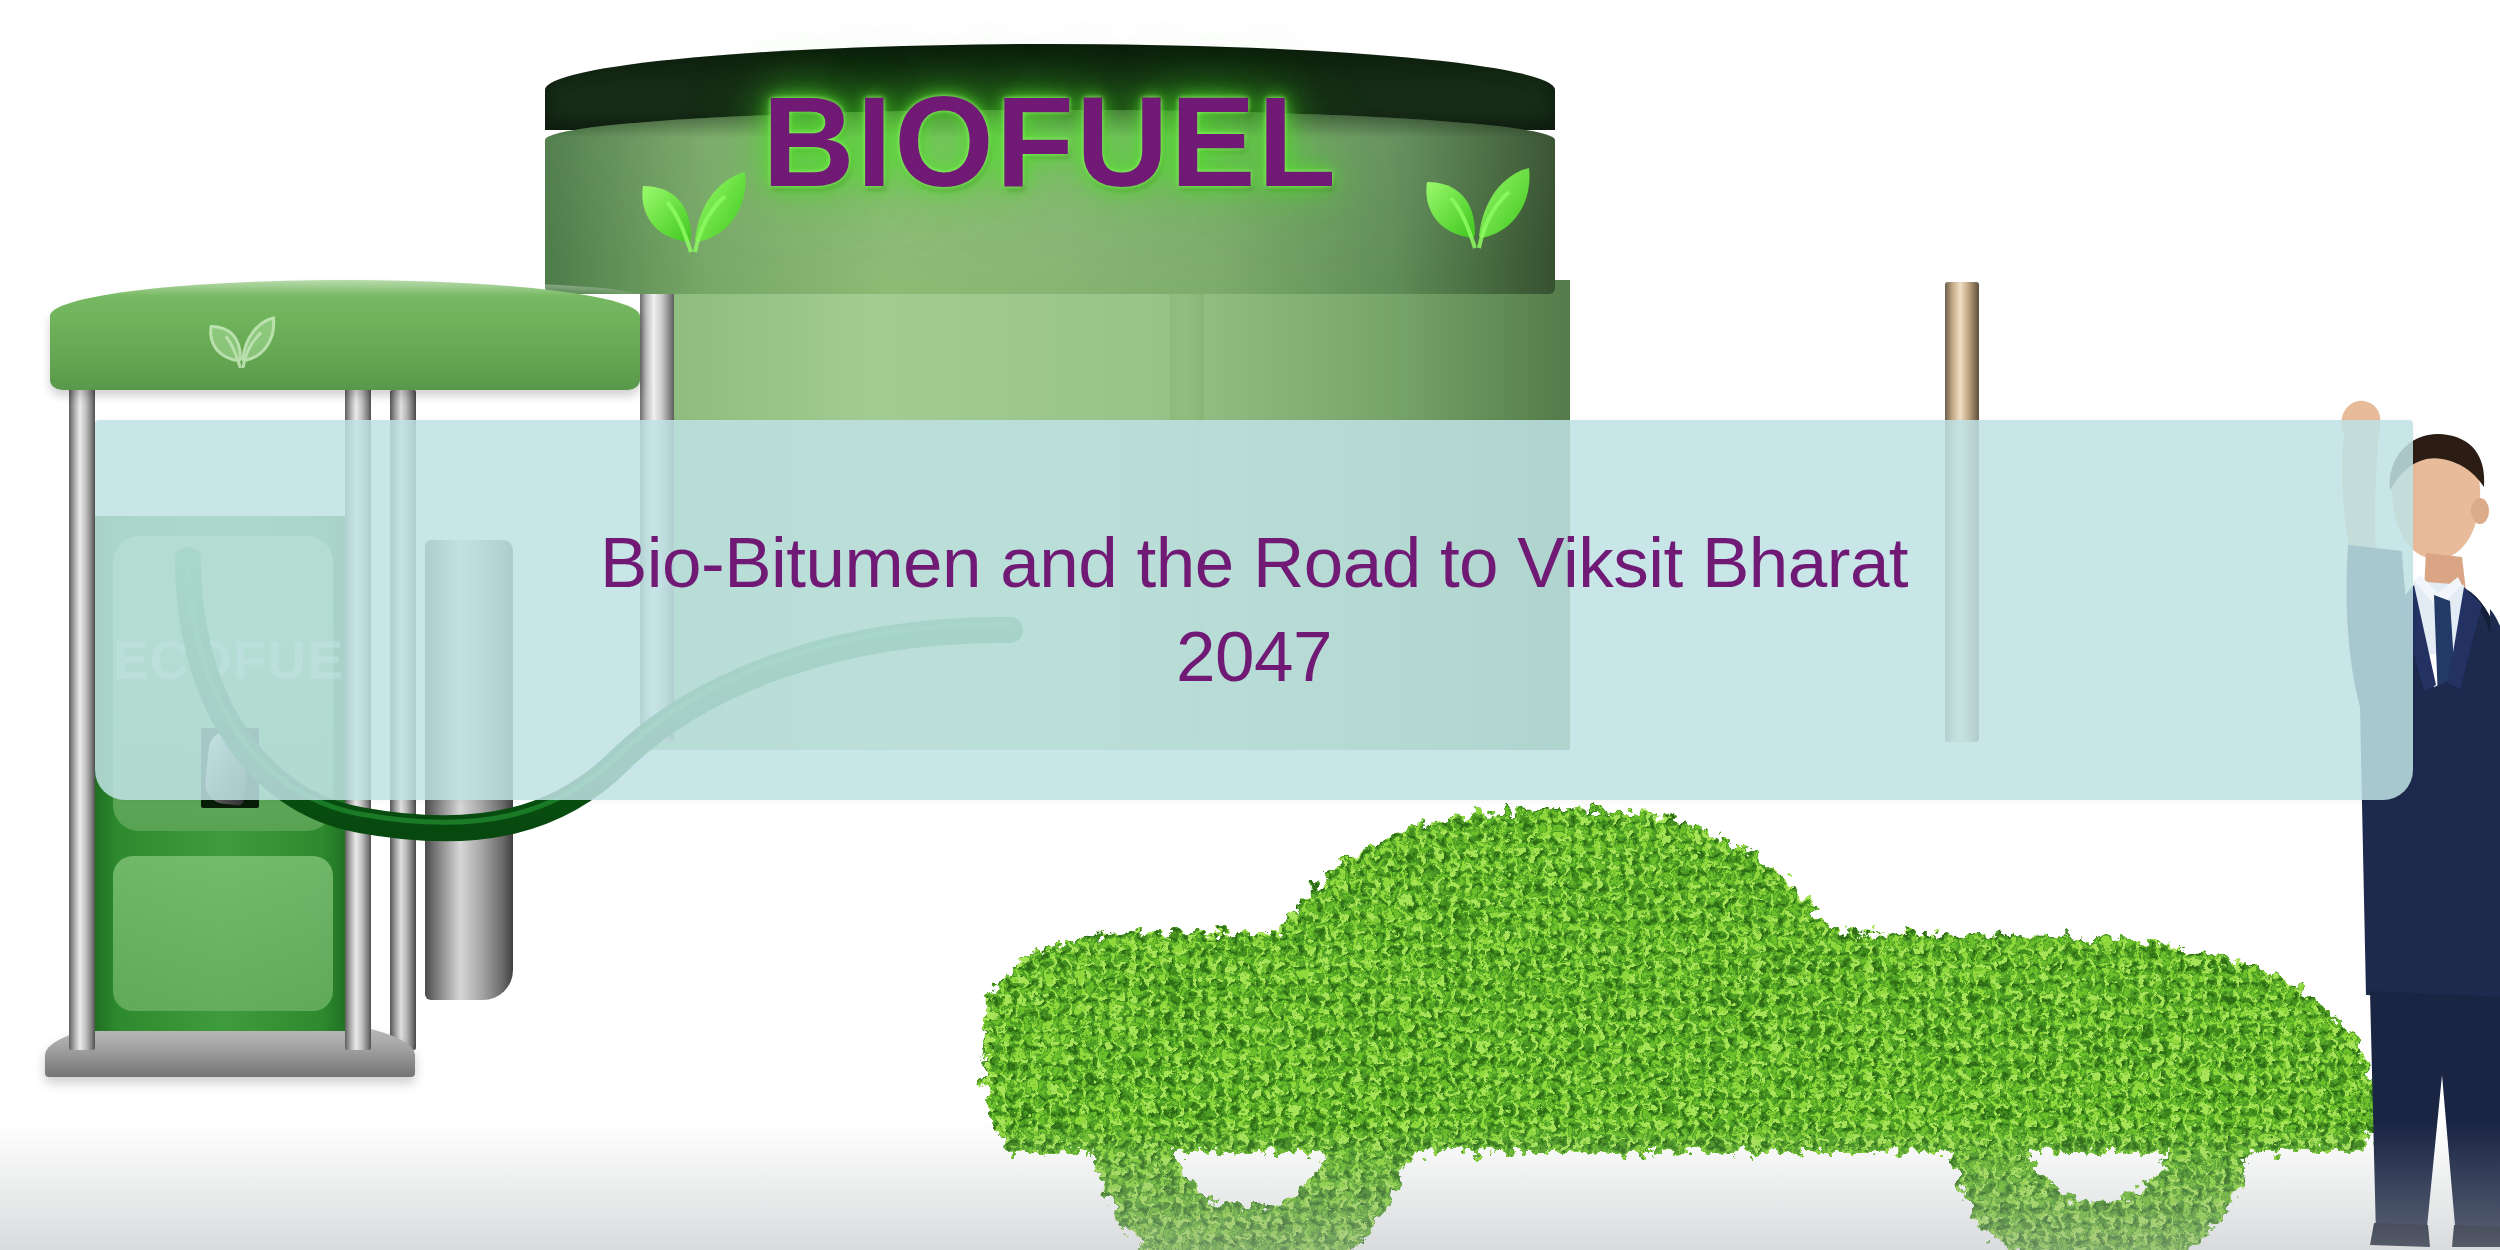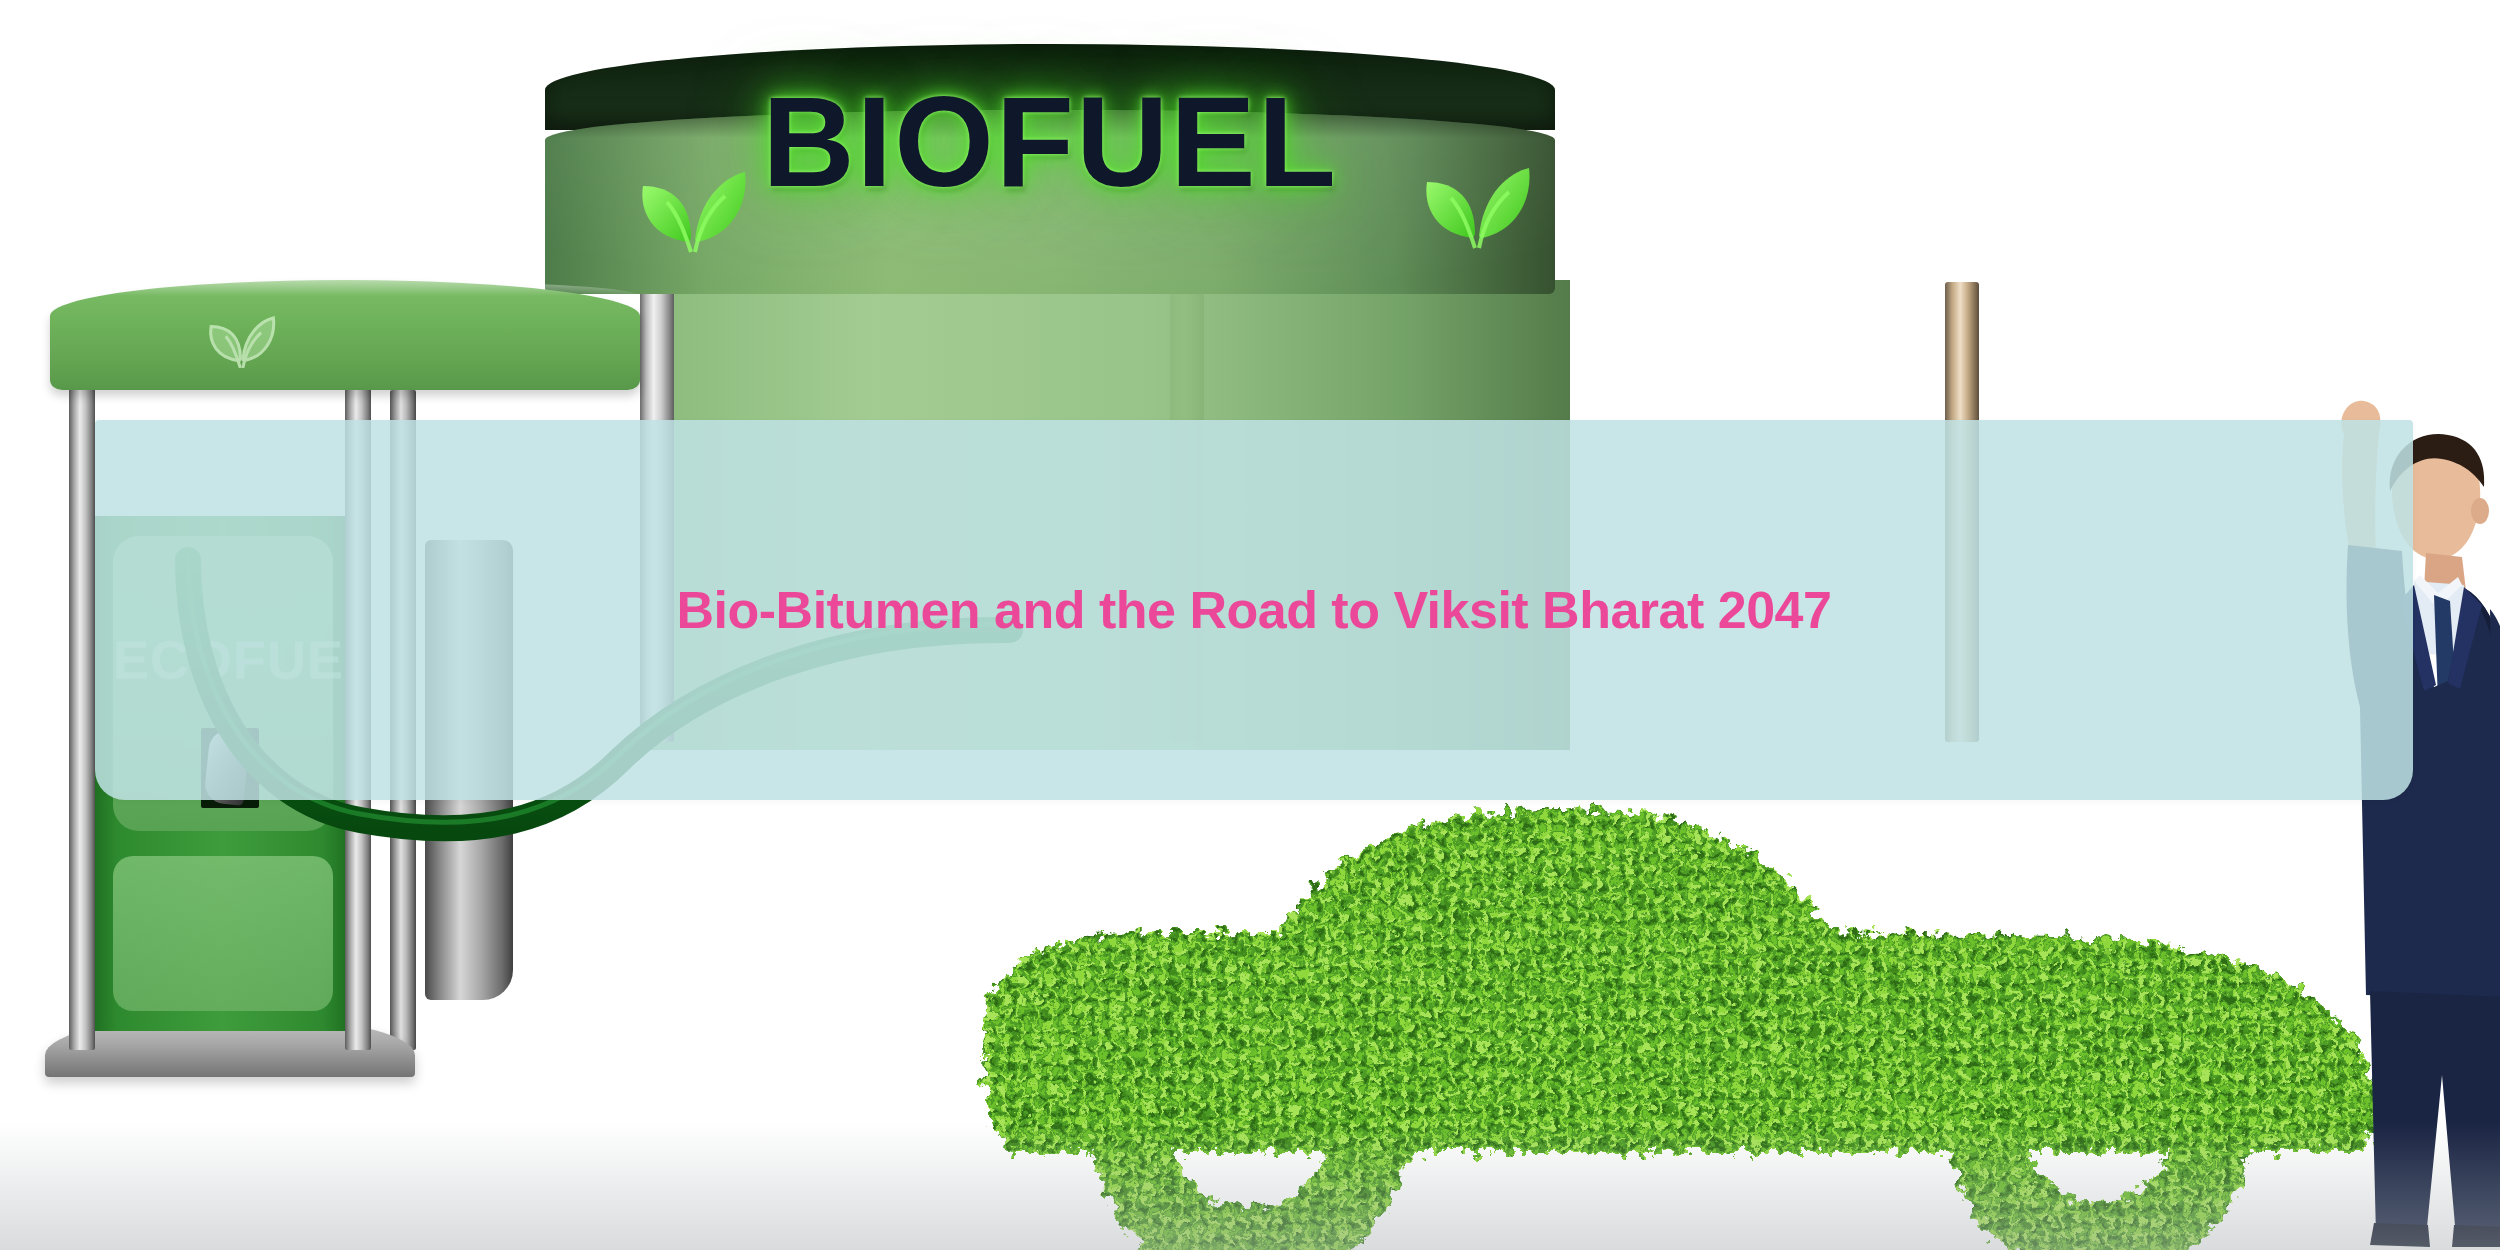--- a/index.html
+++ b/index.html
@@ -44,21 +44,21 @@
   #biofuel-sign .face::after{
     content:"";position:absolute;left:0;top:0;width:100%;height:28px;
     background:linear-gradient(180deg,rgba(0,0,0,.45),rgba(0,0,0,0));
     border-radius:50% 50% 0 0/28px 28px 0 0;
   }
   #biofuel-word{
     position:absolute; left:0; right:0; top:34px;
     text-align:center;
     font-size:128px; font-weight:700; letter-spacing:2px;
     line-height:1;
-    color:#0f172a;
+    color:#701a75;
     text-shadow:
       0 0 4px #9bff72,
       0 0 16px #58e02e,
       0 0 40px rgba(70,220,40,.85),
       0 0 70px rgba(60,200,30,.55),
       2px 4px 5px rgba(0,0,0,.35);
     z-index:3;
   }
   .sign-leaf{ position:absolute; z-index:3; }
   .sign-leaf.left{ left:88px; top:102px; }
@@ -166,25 +166,25 @@
   #title-banner{
     position:absolute; left:95px; top:420px; width:2318px; height:380px;
     background:rgba(191,226,228,.86);
     border-radius:4px 4px 30px 30px;
     box-shadow:0 2px 6px rgba(0,0,0,.04);
     display:flex; align-items:center; justify-content:center;
   }
   #title-text{
     width:1450px;
     text-align:center;
-    font-size:52px;
-    font-weight:700;
+    font-size:71px;
+    font-weight:400;
     line-height:1.32;
     letter-spacing:-0.5px;
-    color:#ec4899;
+    color:#701a75;
     font-family:"Liberation Sans", sans-serif;
   }
 </style>
 </head>
 <body>
 
 <div id="stage">
 
   <div class="sign-leg" id="sign-leg-b"></div>
   <div class="sign-leg" id="sign-leg-c"></div>

